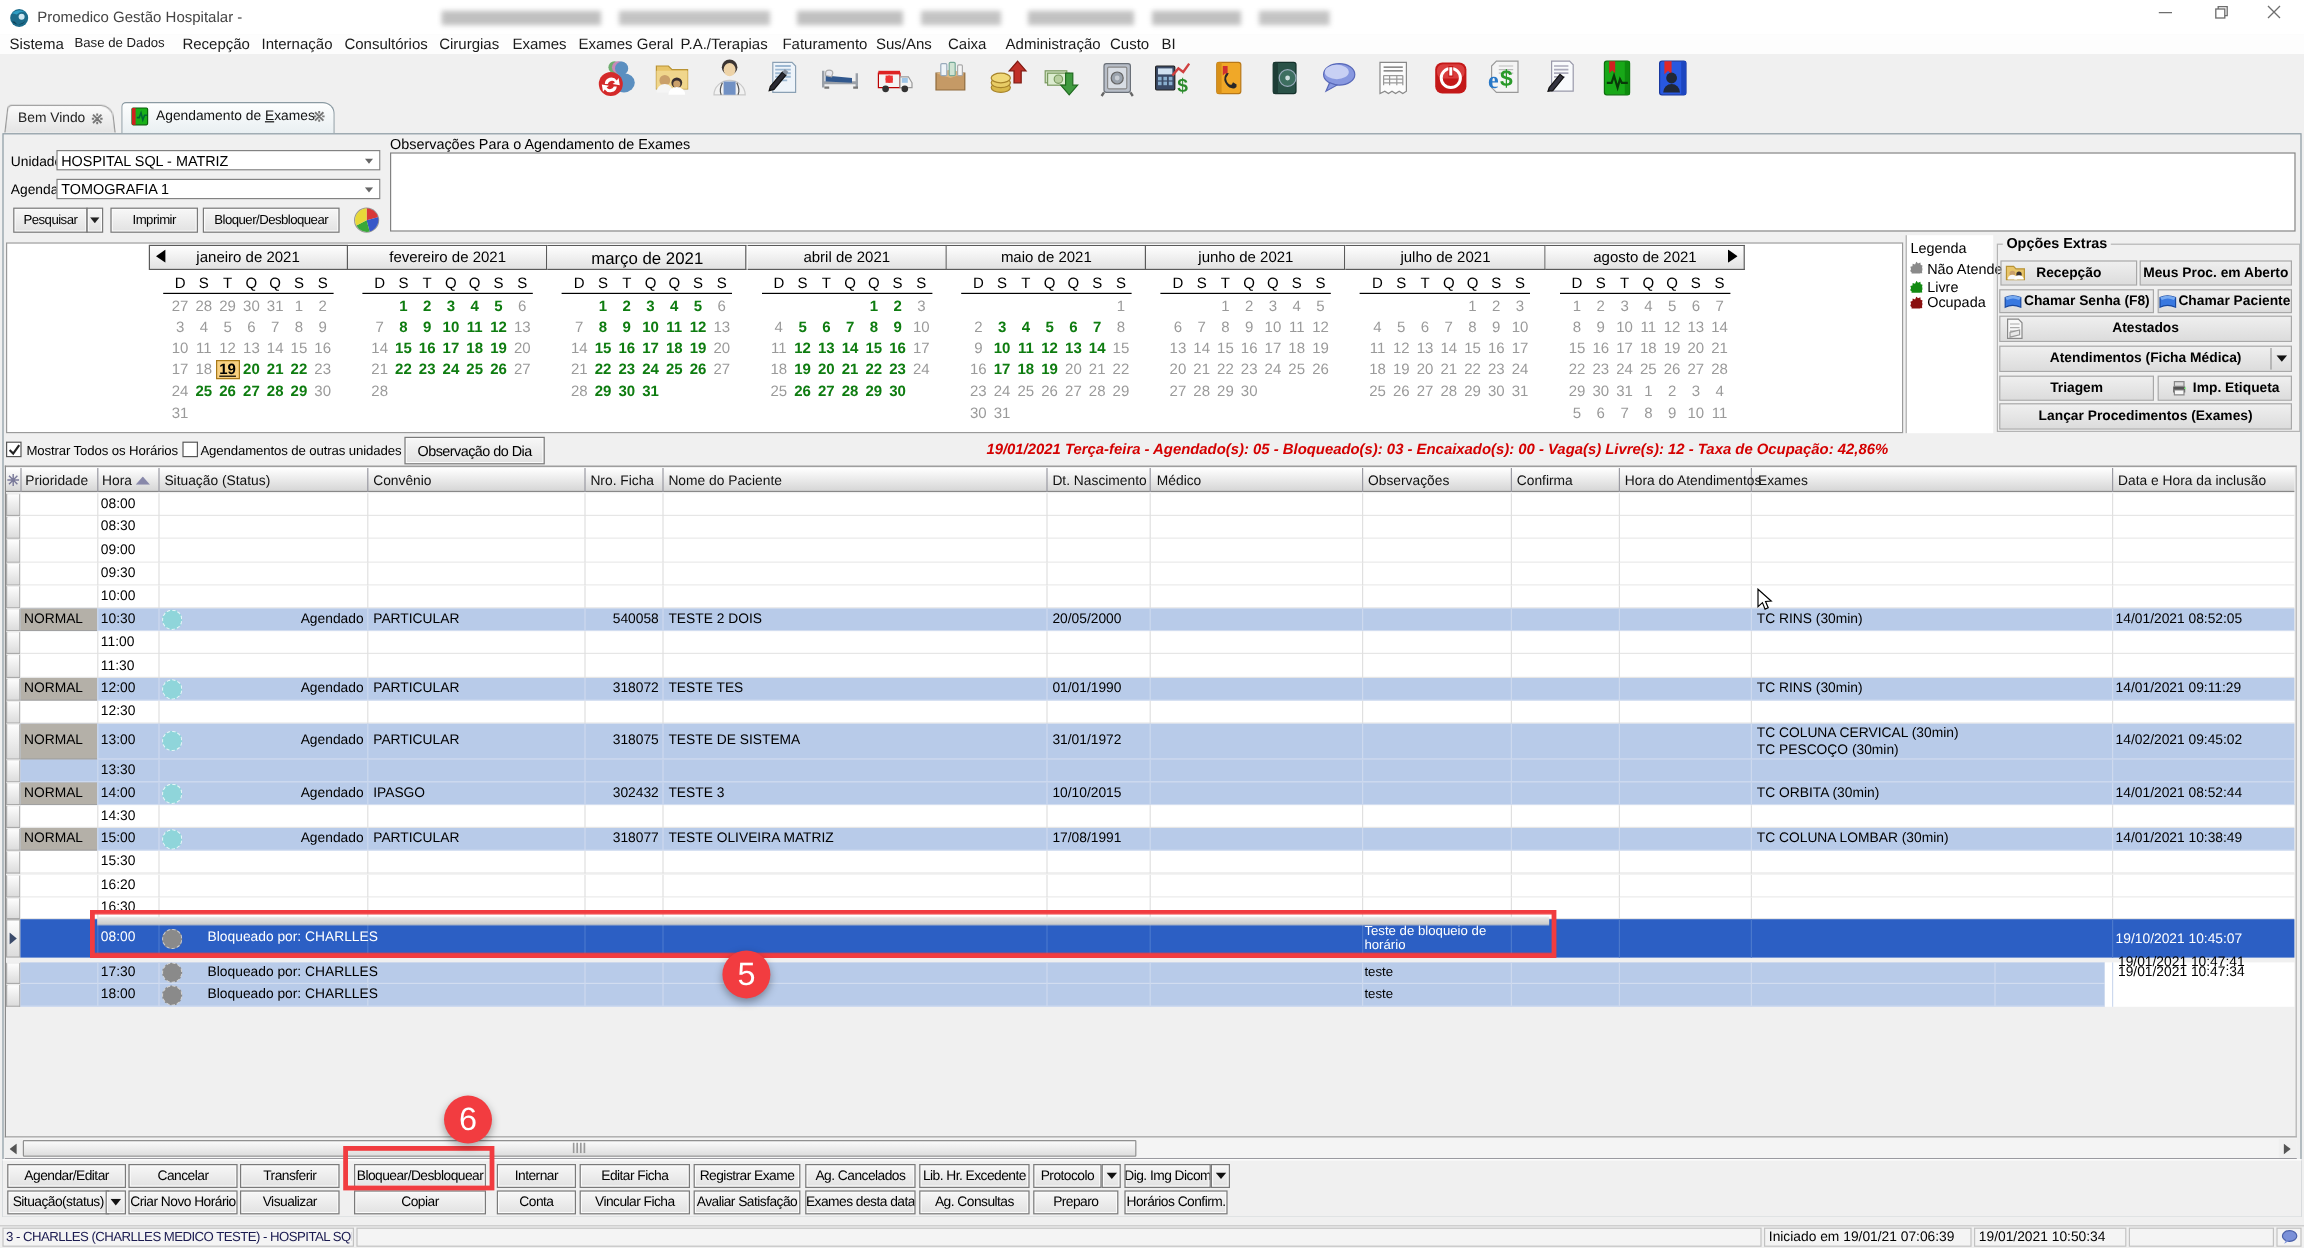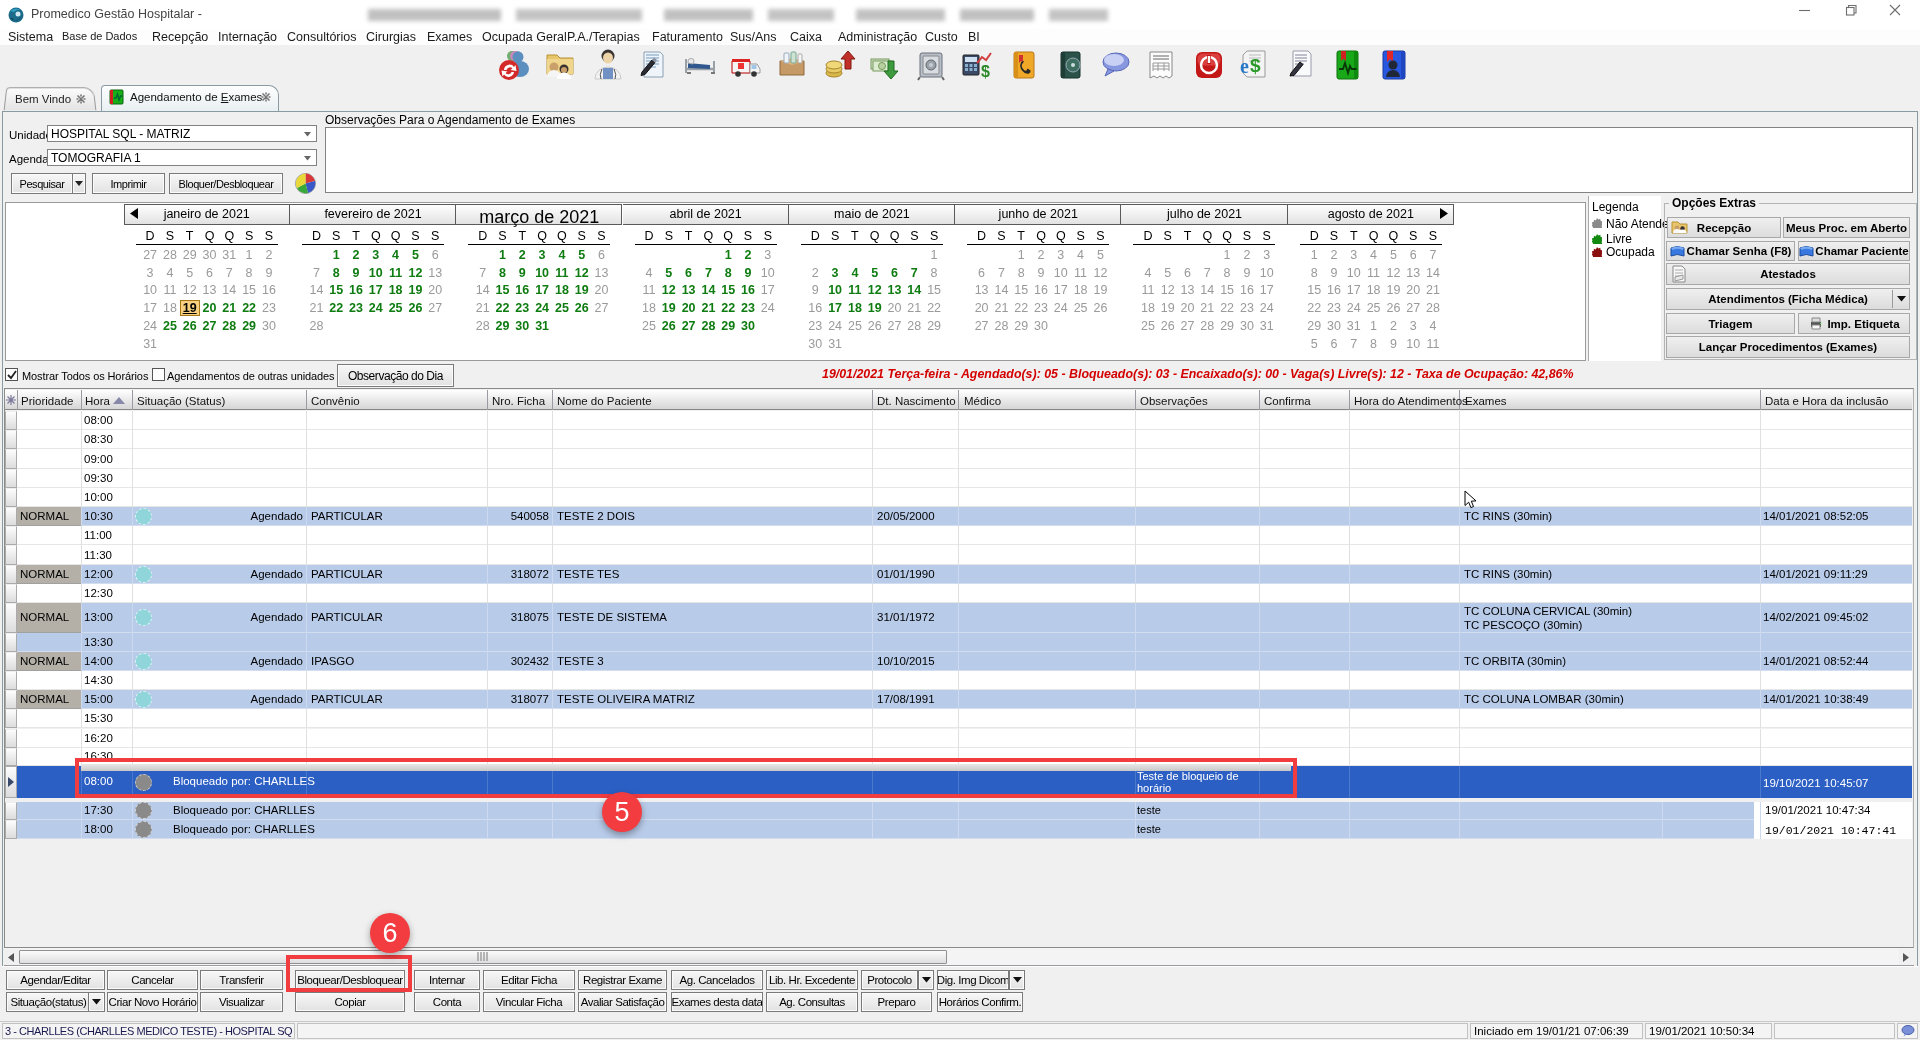--- a/index.html
+++ b/index.html
@@ -35,21 +35,21 @@
  <path d="M97 5 l10 10 M107 5 l-10 10"></path>
 </svg>
 <div class="abs" style="left:0;top:29px;width:1920px;height:16px;background:#fdfdfd;"></div>
 <div class="tx" style="left:8px;top:30px;font-size:12.5px;color:#1a1a1a;">Sistema</div>
 <div class="tx" style="left:62px;top:30px;font-size:11px;color:#1a1a1a;">Base de Dados</div>
 <div class="tx" style="left:152px;top:30px;font-size:12.5px;color:#1a1a1a;">Recepção</div>
 <div class="tx" style="left:218px;top:30px;font-size:12.5px;color:#1a1a1a;">Internação</div>
 <div class="tx" style="left:287px;top:30px;font-size:12.5px;color:#1a1a1a;">Consultórios</div>
 <div class="tx" style="left:366px;top:30px;font-size:12.5px;color:#1a1a1a;">Cirurgias</div>
 <div class="tx" style="left:427px;top:30px;font-size:12.5px;color:#1a1a1a;">Exames</div>
-<div class="tx" style="left:482px;top:30px;font-size:12.5px;color:#1a1a1a;">Ocupada Geral</div>
+<div class="tx" style="left:482px;top:30px;font-size:12.5px;color:#1a1a1a;">Exames Geral</div>
 <div class="tx" style="left:567px;top:30px;font-size:12.5px;color:#1a1a1a;">P.A./Terapias</div>
 <div class="tx" style="left:652px;top:30px;font-size:12.5px;color:#1a1a1a;">Faturamento</div>
 <div class="tx" style="left:730px;top:30px;font-size:12.5px;color:#1a1a1a;">Sus/Ans</div>
 <div class="tx" style="left:790px;top:30px;font-size:12.5px;color:#1a1a1a;">Caixa</div>
 <div class="tx" style="left:838px;top:30px;font-size:12.5px;color:#1a1a1a;">Administração</div>
 <div class="tx" style="left:925px;top:30px;font-size:12.5px;color:#1a1a1a;">Custo</div>
 <div class="tx" style="left:968px;top:30px;font-size:12.5px;color:#1a1a1a;">BI</div>
 <div class="abs" style="left:0;top:45px;width:1920px;height:43px;background:#f0f0f0;"></div>
 <svg class="abs" style="left:497px;top:47px" width="36" height="36" viewBox="0 0 36 36">
     <circle cx="20" cy="10" r="6" fill="#7da7cc"></circle>
@@ -326,21 +326,21 @@
 <div class="tx" style="left:425.2px;top:283.4px;width:20px;text-align:center;font-size:12.5px;color:#9a9a9a;">20</div>
 <div class="tx" style="left:306.4px;top:301.1px;width:20px;text-align:center;font-size:12.5px;color:#9a9a9a;">21</div>
 <div class="tx" style="left:326.2px;top:301.1px;width:20px;text-align:center;font-size:12.5px;font-weight:bold;color:#0e7c10;">22</div>
 <div class="tx" style="left:346.0px;top:301.1px;width:20px;text-align:center;font-size:12.5px;font-weight:bold;color:#0e7c10;">23</div>
 <div class="tx" style="left:365.8px;top:301.1px;width:20px;text-align:center;font-size:12.5px;font-weight:bold;color:#0e7c10;">24</div>
 <div class="tx" style="left:385.6px;top:301.1px;width:20px;text-align:center;font-size:12.5px;font-weight:bold;color:#0e7c10;">25</div>
 <div class="tx" style="left:405.4px;top:301.1px;width:20px;text-align:center;font-size:12.5px;font-weight:bold;color:#0e7c10;">26</div>
 <div class="tx" style="left:425.2px;top:301.1px;width:20px;text-align:center;font-size:12.5px;color:#9a9a9a;">27</div>
 <div class="tx" style="left:306.4px;top:318.8px;width:20px;text-align:center;font-size:12.5px;color:#9a9a9a;">28</div>
 <div class="abs" style="left:456.2px;top:204px;width:166.3px;height:20.5px;background:linear-gradient(#fefefe,#e2e2e2);border:1px solid #5a5a5a;border-left:none;"></div>
-<div class="tx" style="left:456.2px;top:207px;width:166.3px;text-align:center;font-size:18px;color:#000;">março de 2021</div>
+<div class="tx" style="left:456.2px;top:207px;width:166.3px;text-align:center;font-size:14px;color:#000;">março de 2021</div>
 <div class="tx" style="left:473.7px;top:229px;width:18px;text-align:center;font-size:12.5px;color:#000;">D</div>
 <div class="tx" style="left:493.5px;top:229px;width:18px;text-align:center;font-size:12.5px;color:#000;">S</div>
 <div class="tx" style="left:513.3px;top:229px;width:18px;text-align:center;font-size:12.5px;color:#000;">T</div>
 <div class="tx" style="left:533.1px;top:229px;width:18px;text-align:center;font-size:12.5px;color:#000;">Q</div>
 <div class="tx" style="left:552.9px;top:229px;width:18px;text-align:center;font-size:12.5px;color:#000;">Q</div>
 <div class="tx" style="left:572.7px;top:229px;width:18px;text-align:center;font-size:12.5px;color:#000;">S</div>
 <div class="tx" style="left:592.5px;top:229px;width:18px;text-align:center;font-size:12.5px;color:#000;">S</div>
 <div class="abs" style="left:468.2px;top:244px;width:142px;height:1px;background:#000;"></div>
 <div class="tx" style="left:492.5px;top:248.0px;width:20px;text-align:center;font-size:12.5px;font-weight:bold;color:#0e7c10;">1</div>
 <div class="tx" style="left:512.3px;top:248.0px;width:20px;text-align:center;font-size:12.5px;font-weight:bold;color:#0e7c10;">2</div>
@@ -1072,21 +1072,21 @@
 <div class="abs" style="left:1135px;top:820.3px;width:1px;height:18.8px;background:#cdd9ee;"></div>
 <div class="abs" style="left:1259px;top:820.3px;width:1px;height:18.8px;background:#cdd9ee;"></div>
 <div class="abs" style="left:1349px;top:820.3px;width:1px;height:18.8px;background:#cdd9ee;"></div>
 <div class="abs" style="left:1459px;top:820.3px;width:1px;height:18.8px;background:#cdd9ee;"></div>
 <div class="abs" style="left:1760px;top:820.3px;width:1px;height:18.8px;background:#cdd9ee;"></div>
 <div class="abs" style="left:1662px;top:820.3px;width:1px;height:18.8px;background:#cdd9ee;"></div>
 <div class="cell" style="left:84px;top:823.2px;">18:00</div>
 <div class="abs" style="left:135px;top:821.2px;width:17px;height:17px;border-radius:50%;background:#8a8a8a;border:1px dashed rgba(255,255,255,.6);"></div>
 <div class="cell" style="left:173px;top:823.2px;">Bloqueado por: CHARLLES</div>
 <div class="cell" style="left:1137px;top:823.2px;font-size:11px;">teste</div>
-<div class="cell" style="left:1765px;top:824px;font-family:Liberation Mono, monospace;">19/01/2021 10:47:41</div>
+<div class="cell" style="left:1765px;top:796px;">19/01/2021 10:47:41</div>
 <svg class="abs" style="left:1464px;top:490px;z-index:50" width="14" height="21" viewBox="0 0 14 21">
     <path d="M1 1 L1 15.5 L4.7 12.2 L6.9 17.6 L9.5 16.5 L7.3 11.2 L12 10.9 Z" fill="#fff" stroke="#000" stroke-width="1"></path>
   </svg>
 
 <div class="abs" style="left:4px;top:948px;width:1910px;height:18px;background:#f4f4f4;border-bottom:1px solid #9a9aa0;"></div>
 <div class="abs" style="left:4px;top:949px;width:15px;height:16px;background:#f0f0f0;"></div>
 <svg class="abs" style="left:8px;top:953px" width="6" height="9">
     <path d="M6 0 v9 L0 4.5z" fill="#555"></path>
   </svg>
 <div class="abs" style="left:19px;top:949.5px;width:928px;height:14.5px;background:linear-gradient(#fbfbfb,#dedede);border:1px solid #909090;border-radius:1px;"></div>

